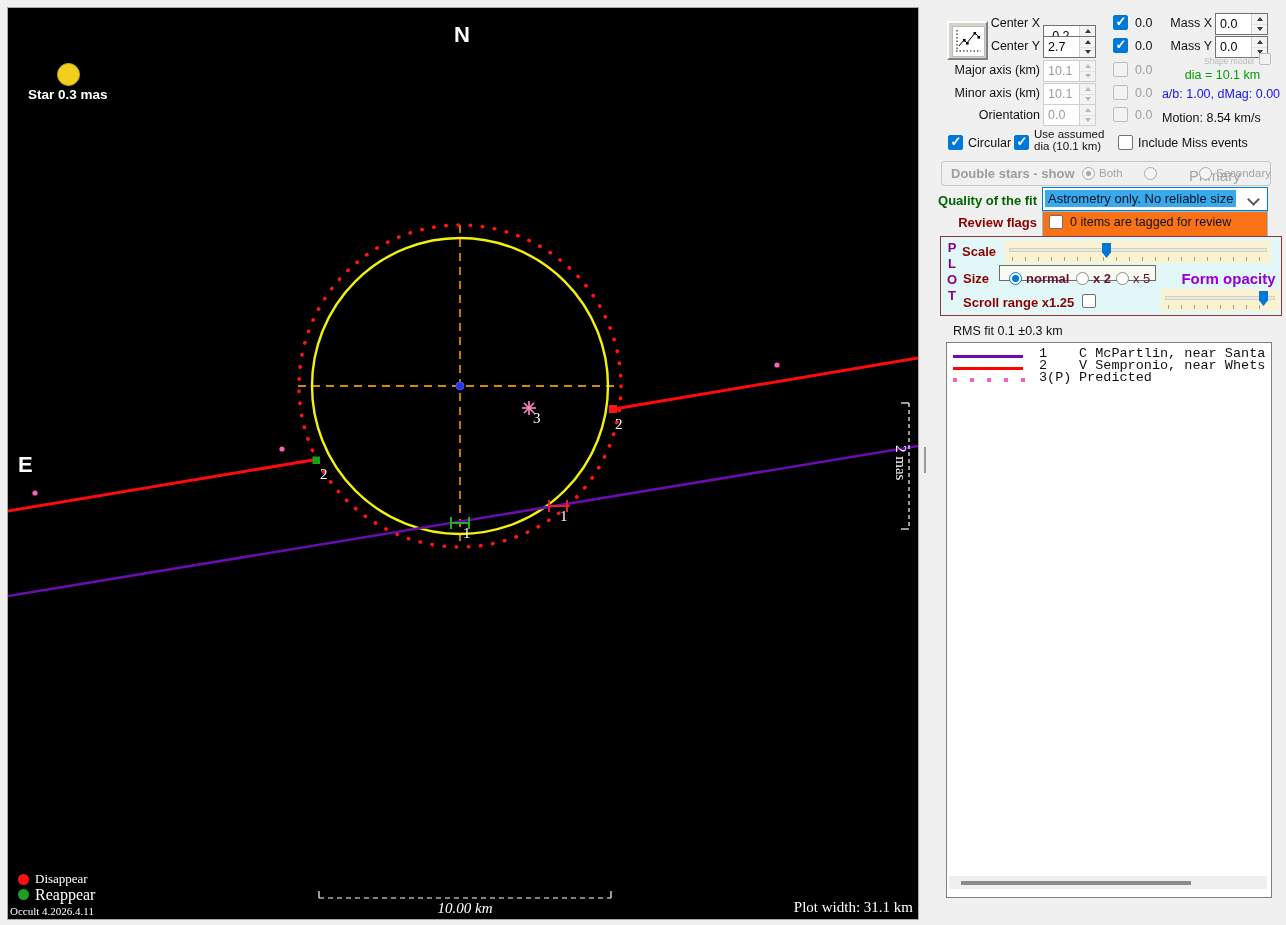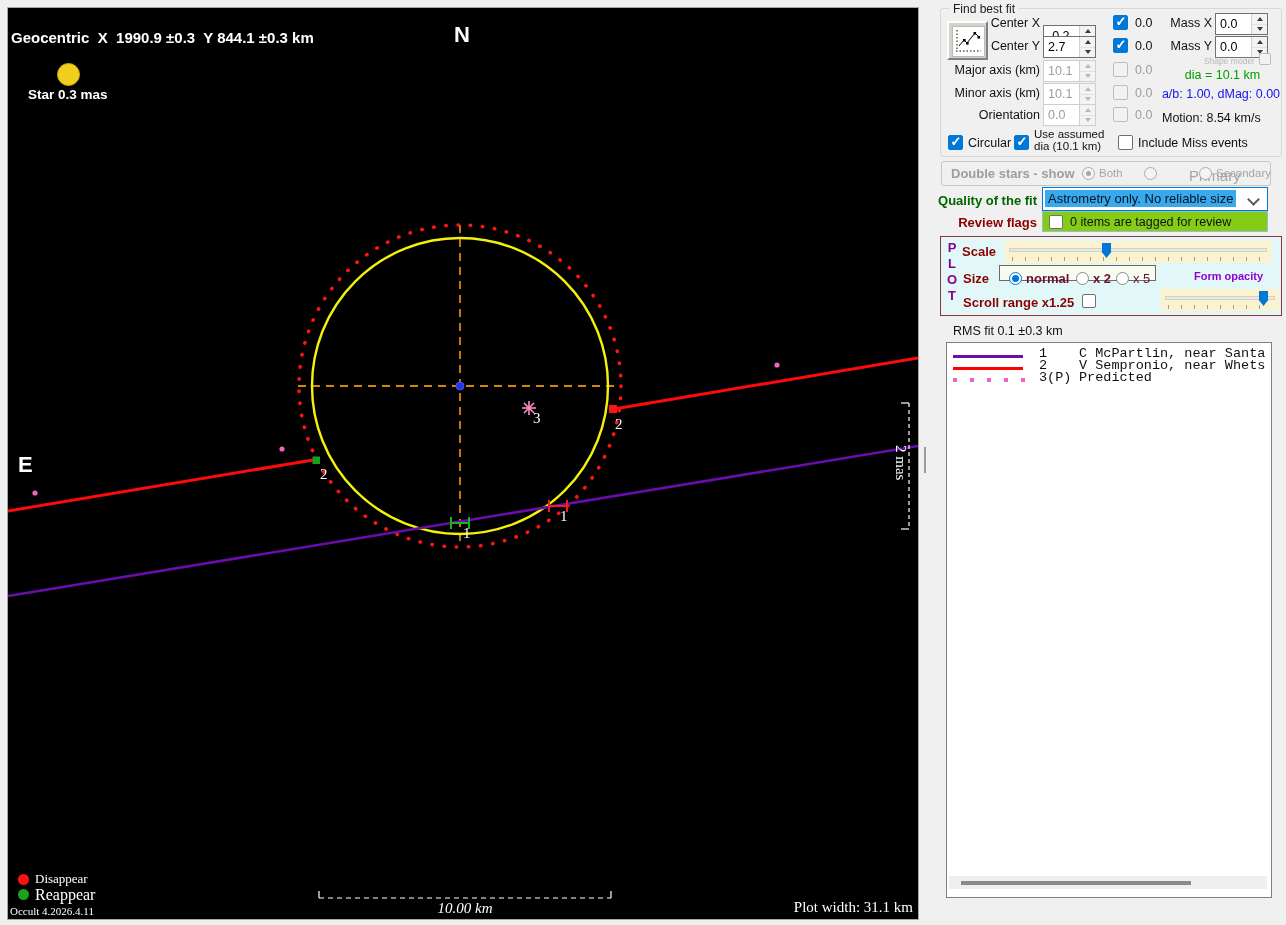--- a/index.html
+++ b/index.html
@@ -110,21 +110,20 @@
         <line x1="893" y1="521" x2="901" y2="521"></line>
       </g>
 
       <g stroke="#fff" stroke-width="1.2">
         <line x1="311" y1="890" x2="603" y2="890" stroke-dasharray="5 4"></line>
         <line x1="311" y1="883" x2="311" y2="890"></line>
         <line x1="603" y1="883" x2="603" y2="890"></line>
       </g>
     </svg>
 
-    <span class="pt sans-b" style="left:3px;top:21px;font-size:15px;">Geocentric  X  1990.9 ±0.3  Y 844.1 ±0.3 km</span>
     <span class="pt sans-b" style="left:446px;top:14px;font-size:22px;">N</span>
     <span class="pt sans-b" style="left:10px;top:444px;font-size:22px;">E</span>
 
     <span class="dot" style="left:49px;top:55px;width:21px;height:21px;background:#f2cf1d;border:1px solid #c9a60e;"></span>
     <span class="pt sans-b" style="left:20px;top:79px;font-size:13.5px;">Star 0.3 mas</span>
 
     <span class="pt serif" style="left:312px;top:458px;font-size:15px;">2</span>
     <span class="pt serif" style="left:607px;top:408px;font-size:15px;">2</span>
     <span class="pt serif" style="left:455px;top:517px;font-size:15px;">1</span>
     <span class="pt serif" style="left:552px;top:500px;font-size:15px;">1</span>
@@ -139,23 +138,20 @@
     <span class="pt serif" style="left:2px;top:897px;font-size:11px;">Occult 4.2026.4.11</span>
 
     <span class="pt serif" style="left:407px;top:892px;width:100px;text-align:center;font-style:italic;font-size:15px;">10.00 km</span>
     <span class="pt serif" style="left:720px;top:891px;width:185px;text-align:right;font-size:15px;">Plot width: 31.1 km</span>
   </div>
 
   <div class="abs" style="left:924px;top:447px;width:2px;height:26px;background:#9a9a9a;"></div>
 
   <div id="panel">
 
-    <div class="grp" style="left:5px;top:8px;width:342px;height:149px;">
-      <span class="grp-label">Find best fit</span>
-    </div>
 
     <div class="abs" style="left:12px;top:21px;width:41px;height:39px;background:#d6d2ca;border-top:2px solid #fff;border-left:2px solid #fff;border-right:2px solid #808080;border-bottom:2px solid #808080;box-sizing:border-box;">
       <svg width="31" height="29" viewBox="0 0 31 29" style="position:absolute;left:3px;top:3px;background:#fff;border:1px solid #bbb;">
         <g stroke="#000" stroke-width="1">
           <line x1="4" y1="3" x2="4" y2="24" stroke-dasharray="1.5 2"></line>
           <line x1="3" y1="24" x2="28" y2="24" stroke-dasharray="1.5 2"></line>
           <polyline points="6,19 11,13 14,16 22,6 26,10" fill="none"></polyline>
         </g>
         <g fill="#000">
           <rect x="10" y="12" width="2.6" height="2.6"></rect>
@@ -260,21 +256,21 @@
       <span class="abs" style="left:274px;top:5px;font-size:11.5px;color:#a5a5a5;">Secondary</span>
     </div>
 
     <span class="rlabel" style="left:0;top:193px;width:102px;font-weight:bold;font-size:13px;color:#006400;">Quality of the fit</span>
     <div class="abs" style="left:107px;top:187px;width:226px;height:24px;background:#fff;border:1px solid #0078d7;box-sizing:border-box;">
       <span style="display:inline-block;margin:2px 0 0 2px;background:#38a9ec;color:#041424;font-size:13px;padding:1px 3px;">Astrometry only. No reliable size</span>
       <span class="chev"></span>
     </div>
 
     <span class="rlabel" style="left:0;top:215px;width:102px;font-weight:bold;font-size:13px;color:#8b0000;">Review flags</span>
-    <div class="abs" style="left:107px;top:211px;width:226px;height:21px;background:#84cc16;border:1px solid #94bfcd;box-sizing:border-box;">
+    <div class="abs" style="left:107px;top:211px;width:226px;height:29px;background:#f97316;border:1px solid #94bfcd;box-sizing:border-box;">
       <span class="cbx" style="left:6px;top:3px;width:14px;height:14px;"></span>
       <span class="abs" style="left:27px;top:3px;">0 items are tagged for review</span>
     </div>
 
     <div class="abs" style="left:5px;top:236px;width:342px;height:80px;background:#e2f8f8;border:1px solid #8b3535;box-sizing:border-box;">
       <span class="abs" style="left:5px;top:3px;width:12px;text-align:center;font-weight:bold;font-size:13px;color:#8b008b;">P</span>
       <span class="abs" style="left:5px;top:19px;width:12px;text-align:center;font-weight:bold;font-size:13px;color:#8b008b;">L</span>
       <span class="abs" style="left:5px;top:35px;width:12px;text-align:center;font-weight:bold;font-size:13px;color:#8b008b;">O</span>
       <span class="abs" style="left:5px;top:51px;width:12px;text-align:center;font-weight:bold;font-size:13px;color:#8b008b;">T</span>
 
@@ -287,21 +283,21 @@
 
       <span class="abs lbl-red" style="left:22px;top:34px;">Size</span>
       <div class="abs" style="left:58px;top:28px;width:157px;height:16px;background:#f7fbf0;border:1px solid #6a6a6a;box-sizing:border-box;">
         <span class="rdo bsel" style="left:9px;top:6px;"></span>
         <span class="abs" style="left:26px;top:5px;font-weight:bold;font-size:13px;color:#6b1030;">normal</span>
         <span class="rdo" style="left:76px;top:6px;"></span>
         <span class="abs" style="left:93px;top:5px;font-weight:bold;font-size:13px;color:#6b1030;">x 2</span>
         <span class="rdo" style="left:116px;top:6px;"></span>
         <span class="abs" style="left:133px;top:5px;font-weight:normal;font-size:13px;color:#6b1030;">x 5</span>
       </div>
-      <span class="abs" style="left:235px;top:33px;width:105px;text-align:center;font-weight:bold;font-size:11px;color:#9400d3;">Form opacity</span>
+      <span class="abs" style="left:235px;top:33px;width:105px;text-align:center;font-weight:bold;font-size:15px;color:#9400d3;">Form opacity</span>
 
       <span class="abs lbl-red" style="left:22px;top:58px;">Scroll range x1.25</span>
       <span class="cbx" style="left:141px;top:57px;width:14px;height:14px;"></span>
       <div class="slider" style="left:220px;top:52px;width:118px;height:22px;">
         <span class="sl-track"></span>
         <span class="sl-ticks"></span>
         <span class="sl-thumb" style="left:98px;"></span>
       </div>
     </div>
 

